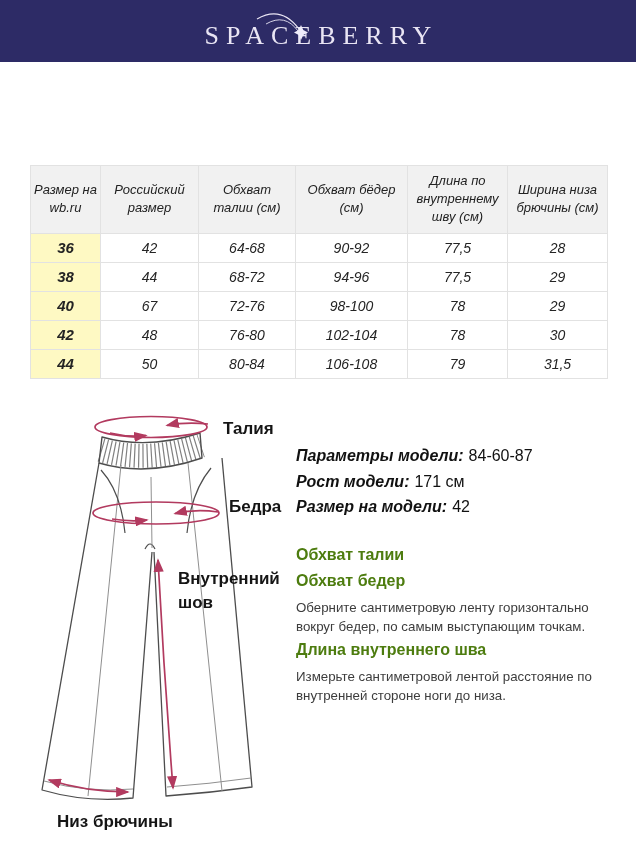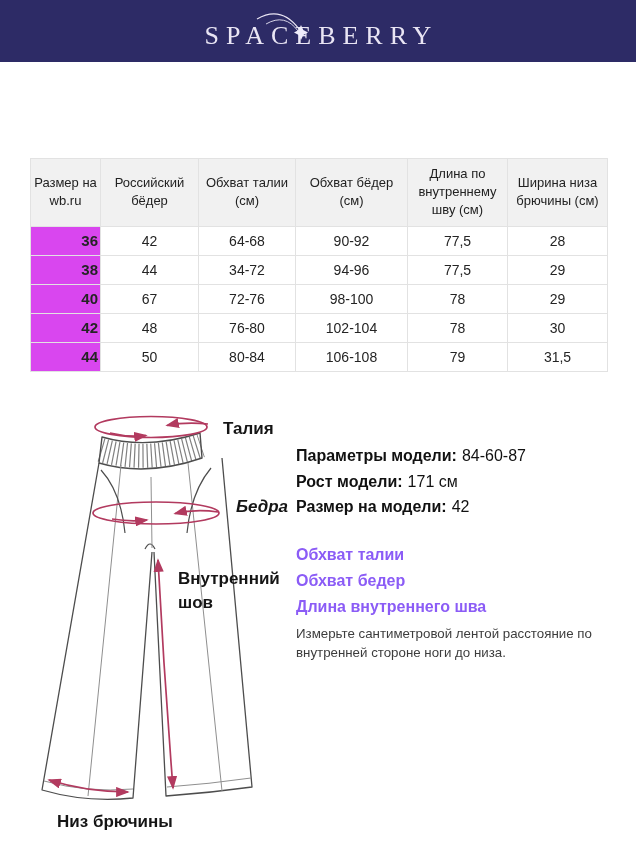--- a/index.html
+++ b/index.html
@@ -12,48 +12,48 @@
     position:absolute;left:0;top:0;width:636px;height:62px;
     background:#2d2b66;display:flex;align-items:center;justify-content:center;
   }
   .brand-logo{
     font-family:"Liberation Serif",serif;font-size:26px;font-weight:normal;
     color:#e9e5f4;letter-spacing:7px;text-indent:7px;margin-top:10px;
   }
   .comet{position:absolute;left:253px;top:4px;}
   
   .size-table{
-    position:absolute;left:30px;top:158px;width:577px;
-    border-collapse:collapse;table-layout:fixed;
+    position:absolute;left:30px;top:165px;width:577px;
+    border-collapse:collapse;table-layout:fixed;font-style:italic;
   }
   .size-table th,.size-table td{
     border:1px solid #e2e2e2;text-align:center;vertical-align:middle;
   }
   .size-table th{
     background:#f1f1f1;font-weight:normal;font-size:13px;color:#222;
     line-height:1.4;padding:6px 3px;height:44px;
   }
   .size-table td{
     background:#ffffff;font-size:14px;color:#242424;height:28px;padding:0 2px;
   }
-  .size-table td.rowhead{background:#d946ef;font-weight:bold;font-size:15px;text-align:right;}
+  .size-table td.rowhead{background:#fef9c3;font-weight:bold;font-size:15px;}
   
   .pants-svg{position:absolute;left:15px;top:400px;}
   .diag-label{position:absolute;font-size:17px;font-weight:bold;color:#151515;}
   #lbl-waist{left:223px;top:419px;}
-  #lbl-hips{left:236px;top:497px;font-style:italic;}
+  #lbl-hips{left:229px;top:497px;}
   #lbl-inseam{left:178px;top:567px;width:96px;line-height:24px;}
   #lbl-hem{left:57px;top:812px;}
   
   .right-col{position:absolute;left:296px;top:443px;width:324px;}
   .mi-row{font-size:16px;line-height:25.5px;color:#111;}
-  .mi-label{font-weight:bold;margin-right:5px;}
+  .mi-label{font-weight:bold;margin-right:5px;font-style:italic;}
   .guide-section{margin-top:4px;}
   .guide-section.first{margin-top:26px;}
-  .guide-section h3{font-size:16px;font-weight:bold;color:#8b5cf6;margin:0 0 8px 0;}
+  .guide-section h3{font-size:16px;font-weight:bold;color:#4d7c0f;margin:0 0 8px 0;}
   .guide-section p{font-size:13.3px;line-height:19.5px;color:#3d3d3d;margin:0;width:318px;}
 </style>
 </head>
 <body>
 
 <div class="brand-header">
   <div class="brand-logo">SPACEBERRY</div>
   <svg class="comet" width="60" height="38" viewBox="0 0 60 38">
     <path d="M 4 15 Q 28 1 46 25" fill="none" stroke="#e9e5f4" stroke-width="1.2"></path>
     <path d="M 13 20 Q 32 9 45 27" fill="none" stroke="#e9e5f4" stroke-width="0.9"></path>
@@ -66,40 +66,40 @@
     <col style="width:70px">
       <col style="width:98px">
       <col style="width:97px">
     <col style="width:112px">
       <col style="width:100px">
       <col style="width:100px">
   </colgroup>
   <thead>
     <tr>
       <th>Размер на wb.ru</th>
-      <th>Российский бёдер</th>
+      <th>Российский размер</th>
       <th>Обхват талии (см)</th>
       <th>Обхват бёдер (см)</th>
       <th>Длина по внутреннему шву (см)</th>
       <th>Ширина низа брючины (см)</th>
     </tr>
   </thead>
   <tbody>
     <tr>
       <td class="rowhead">36</td>
       <td>42</td>
       <td>64-68</td>
       <td>90-92</td>
       <td>77,5</td>
       <td>28</td>
     </tr>
     <tr>
       <td class="rowhead">38</td>
       <td>44</td>
-      <td>34-72</td>
+      <td>68-72</td>
       <td>94-96</td>
       <td>77,5</td>
       <td>29</td>
     </tr>
     <tr>
       <td class="rowhead">40</td>
       <td>67</td>
       <td>72-76</td>
       <td>98-100</td>
       <td>78</td>
@@ -178,18 +178,19 @@
     <div class="mi-row">
       <span class="mi-label">Размер на модели:</span><span>42</span>
     </div>
   </div>
 
   <div class="guide-section first">
     <h3>Обхват талии</h3>
   </div>
   <div class="guide-section">
     <h3>Обхват бедер</h3>
+    <p>Оберните сантиметровую ленту горизонтально вокруг бедер, по самым выступающим точкам.</p>
   </div>
   <div class="guide-section">
     <h3>Длина внутреннего шва</h3>
     <p>Измерьте сантиметровой лентой расстояние по внутренней стороне ноги до низа.</p>
   </div>
 </div>
 
 </body></html>

